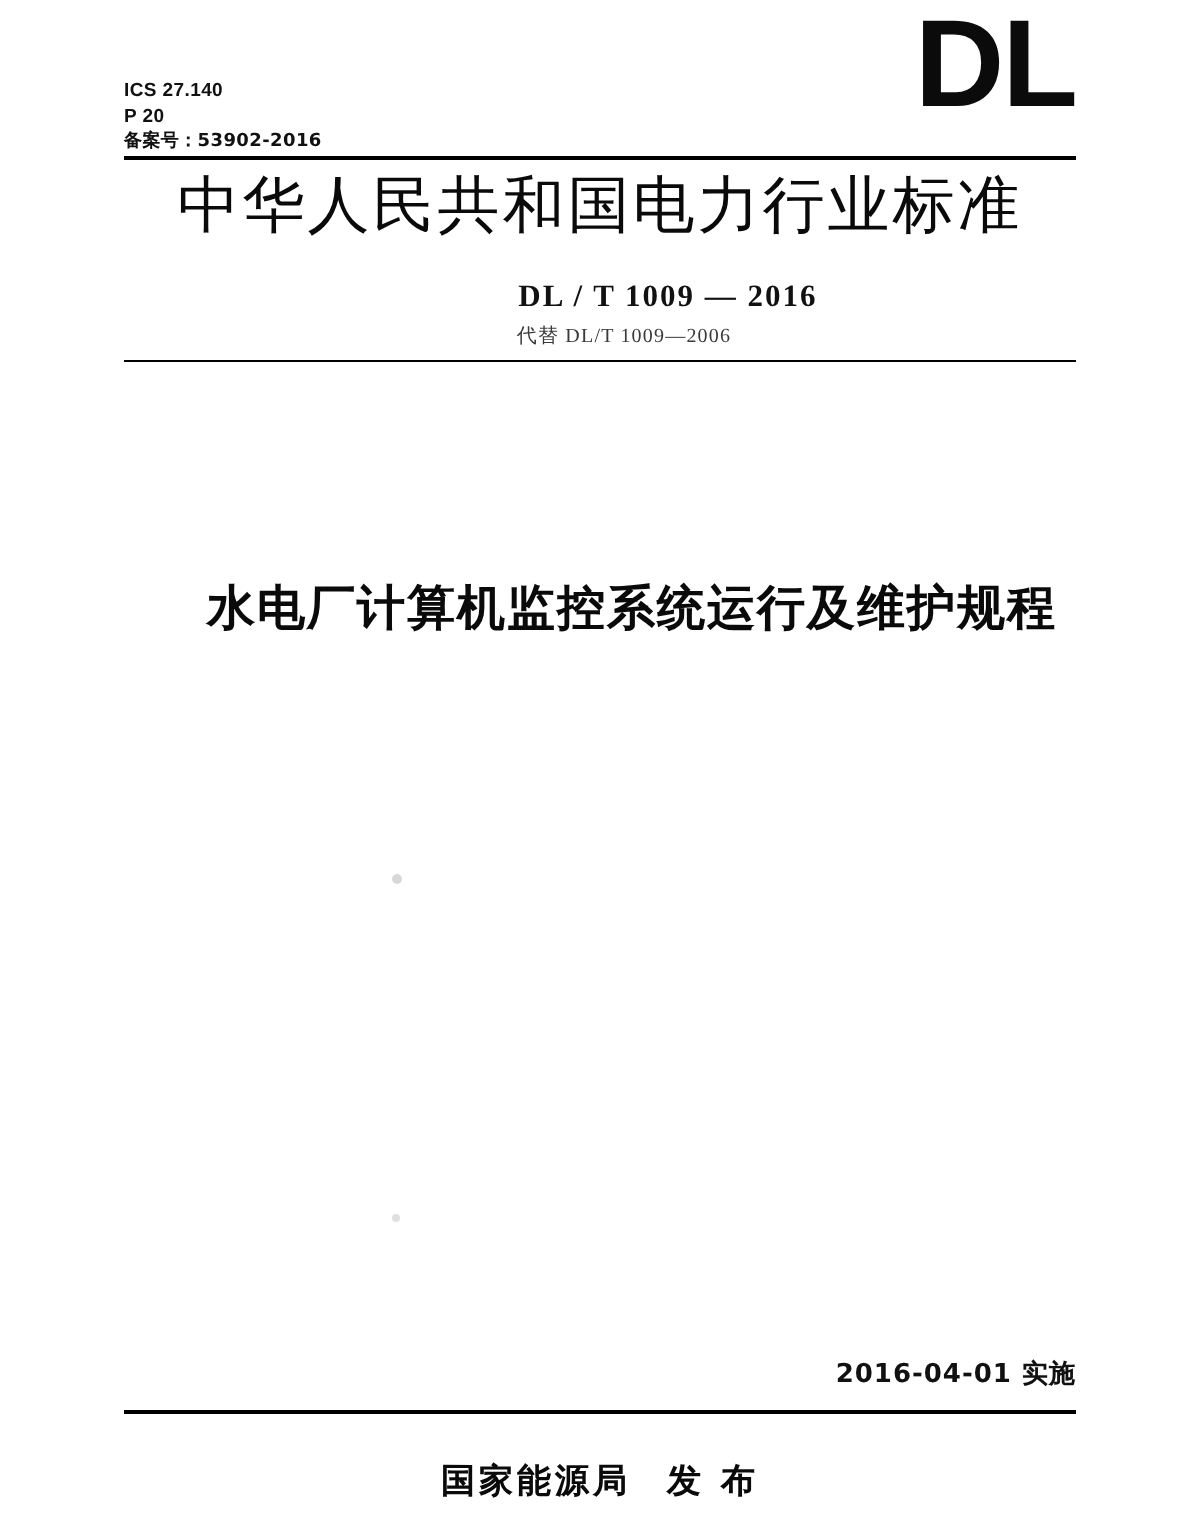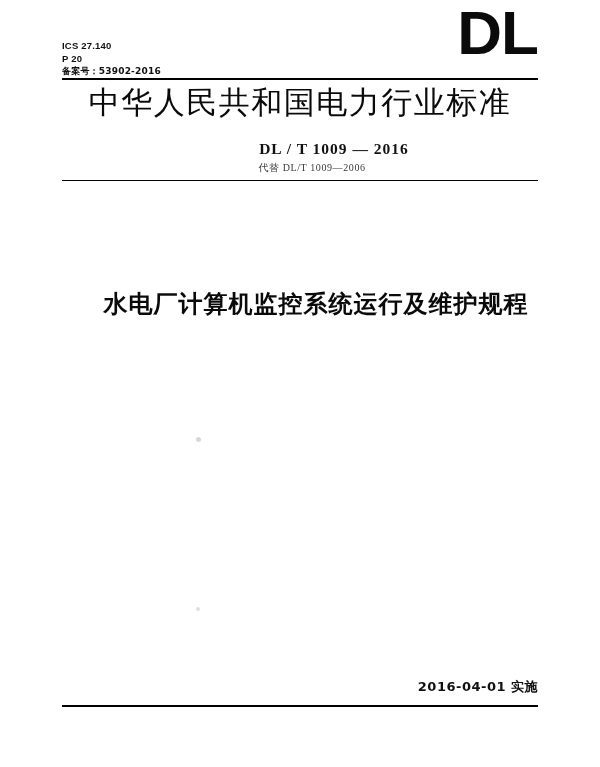--- a/index.html
+++ b/index.html
@@ -224,14 +224,17 @@
   <div class="doc-title-cn">水电厂计算机监控系统运行及维护规程</div>
 
 
   <div class="faint-mark"></div>
   <div class="faint-mark2"></div>
 
   <div class="date-effect">2016-04-01 实施</div>
 
   <div class="rule rule-bottom"></div>
 
+  <div class="publisher">
+    <span>国家能源局</span><span class="pub-action">发 布</span>
+  </div>
 
 </div>
 
 </body></html>

